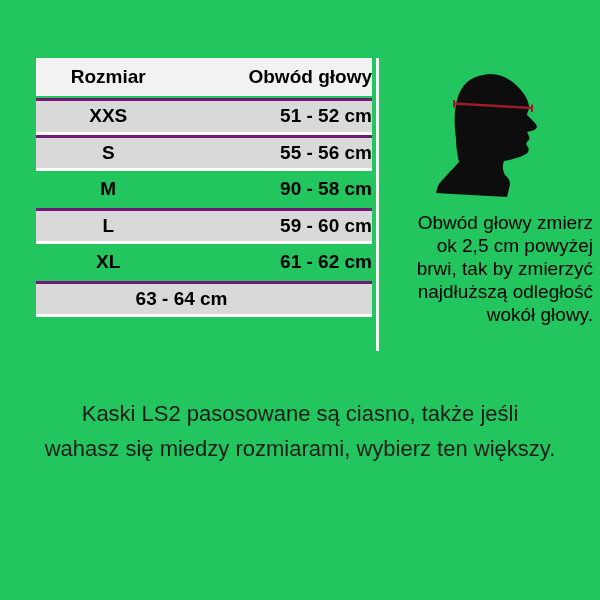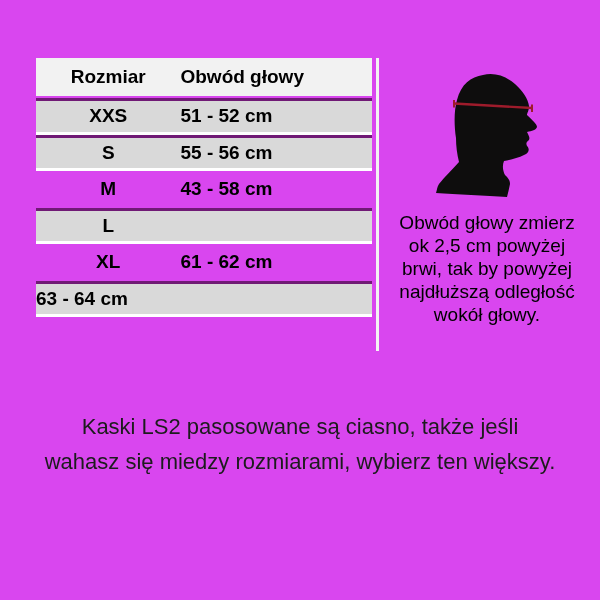--- a/index.html
+++ b/index.html
@@ -1,58 +1,58 @@
 <!DOCTYPE html>
 <html><head>
 <meta charset="utf-8">
 <style>
   * { margin:0; padding:0; box-sizing:border-box; }
   html,body { background:#ffffff; }
   .canvas {
     position:relative;
     width:600px; height:600px;
-    background:#d946ef;
+    background:#22c55e;
     font-family:"Liberation Sans", sans-serif;
     color:#000;
     overflow:hidden;
   }
 
   
   .size-table { position:absolute; left:36px; top:58px; width:336px; }
   .t-row {
     display:flex; align-items:center;
     height:36.5px;
     font-weight:bold; font-size:19px; color:#000;
   }
   .t-row.header { height:38px; background:#f2f2f2; margin-bottom:2px; }
   .t-row.gray {
     background:#d9d9d9;
     border-top:3px solid #701a75; border-bottom:3px solid #ffffff;
     background-clip:padding-box;
   }
   .cell-size { width:43%; text-align:center; }
-  .cell-circ { width:57%; text-align:left; }
+  .cell-circ { width:57%; text-align:right; }
   .table-edge {
     position:absolute; left:376px; top:58px; width:3px; height:293px;
     background:#f3f3f3;
   }
 
   
   .head-fig { position:absolute; left:436px; top:70px; width:104px; height:130px; }
   .head-fig svg { display:block; width:100%; height:100%; }
 
   
   .measure-note {
     position:absolute; left:381px; top:211px; width:212px;
-    text-align:center; font-size:19px; line-height:23px; color:#000;
+    text-align:right; font-size:19px; line-height:23px; color:#000;
   }
 
   
   .footer-note {
-    position:absolute; left:0; top:409px; width:600px;
+    position:absolute; left:0; top:396px; width:600px;
     text-align:center; font-size:22px; line-height:35px; color:#1c1c1c;
   }
 </style>
 </head>
 <body>
 
 <div class="canvas">
 
   <div class="size-table">
     <div class="t-row header">
@@ -62,24 +62,25 @@
     <div class="t-row gray">
       <div class="cell-size">XXS</div>
       <div class="cell-circ">51 - 52 cm</div>
     </div>
     <div class="t-row gray">
       <div class="cell-size">S</div>
       <div class="cell-circ">55 - 56 cm</div>
     </div>
     <div class="t-row">
       <div class="cell-size">M</div>
-      <div class="cell-circ">43 - 58 cm</div>
+      <div class="cell-circ">90 - 58 cm</div>
     </div>
     <div class="t-row gray">
       <div class="cell-size">L</div>
+      <div class="cell-circ">59 - 60 cm</div>
     </div>
     <div class="t-row">
       <div class="cell-size">XL</div>
       <div class="cell-circ">61 - 62 cm</div>
     </div>
     <div class="t-row gray">
       <div class="cell-circ">63 - 64 cm</div>
     </div>
   </div>
   <div class="table-edge"></div>
@@ -107,21 +108,21 @@
                C25,14 35,7 47,5 Z" fill="#0e0d0d"></path>
       <line x1="18" y1="33.5" x2="96" y2="38" stroke-width="2.4" stroke="#9e1b2b"></line>
       <line x1="18" y1="30" x2="18" y2="37.5" stroke-width="2" stroke="#9e1b2b"></line>
       <line x1="96" y1="34.5" x2="96" y2="42" stroke-width="2" stroke="#9e1b2b"></line>
     </svg>
   </div>
 
   <div class="measure-note">
     <div>Obwód głowy zmierz</div>
     <div>ok 2,5 cm powyżej</div>
-    <div>brwi, tak by powyżej</div>
+    <div>brwi, tak by zmierzyć</div>
     <div>najdłuższą odległość</div>
     <div>wokół głowy.</div>
   </div>
 
   <div class="footer-note">
     <div>Kaski LS2 pasosowane są ciasno, także jeśli</div>
     <div>wahasz się miedzy rozmiarami, wybierz ten większy.</div>
   </div>
 
 </div>

